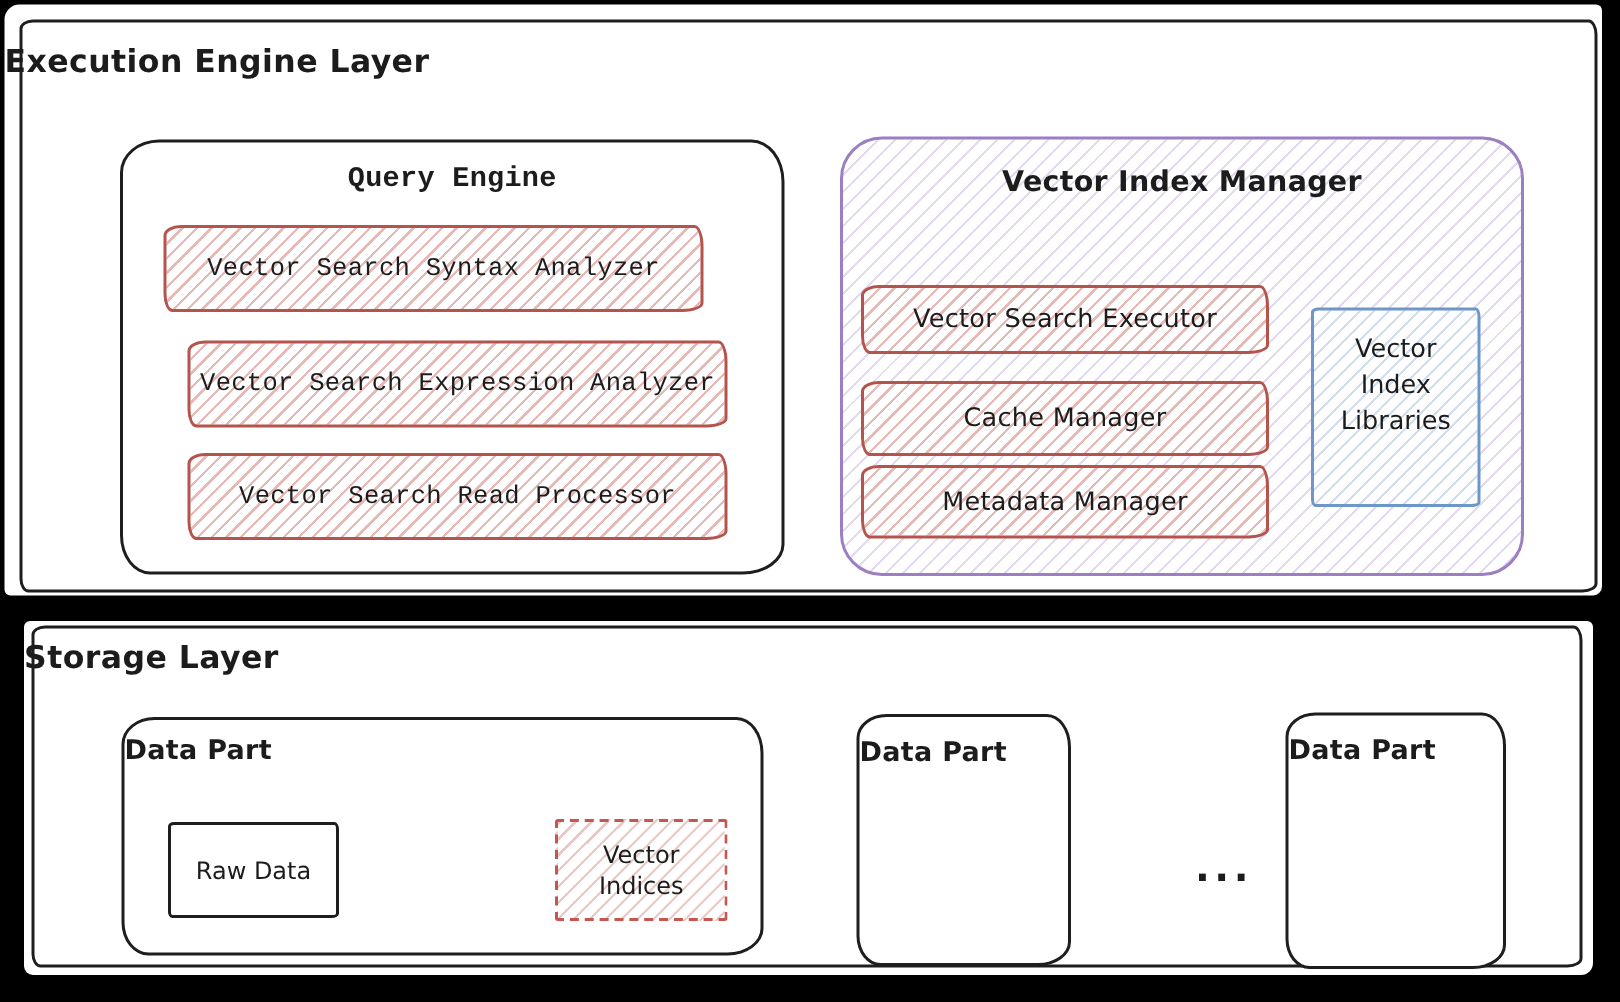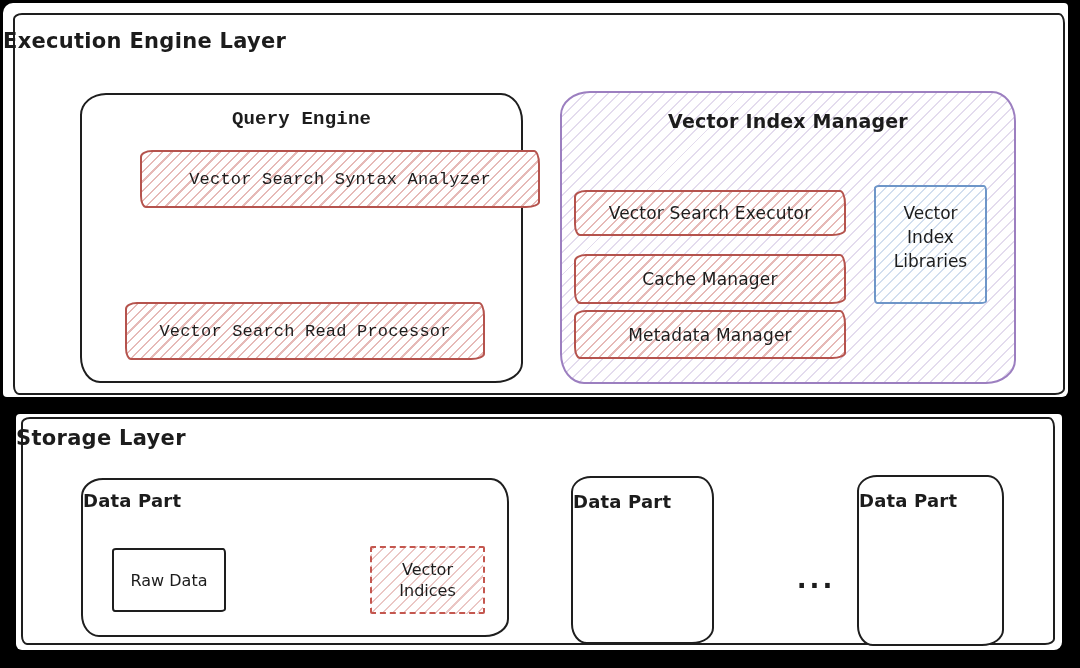--- a/index.html
+++ b/index.html
@@ -86,40 +86,43 @@
 <body>
 
 <div class="canvas">
 
   <section class="panel panel-top">
     <div class="frame frame-top"></div>
     <div class="layer-title" style="top:26px;">Execution Engine Layer</div>
 
     <div class="box black-box" style="left:77px;top:90px;width:443px;height:290px;font-family:Liberation Mono, monospace;">
       <div class="box-title" style="top:13px;">Query Engine</div>
-      <div class="red-item" style="left:58px;top:55px;width:400px;height:58px;">
+      <div class="red-item" style="left:27px;top:55px;width:360px;height:58px;">
         <span class="inner-text">Vector Search Syntax Analyzer</span>
+      </div>
+      <div class="red-item" style="left:43px;top:132px;width:360px;height:58px;">
+        <span class="inner-text">Vector Search Expression Analyzer</span>
       </div>
       <div class="red-item" style="left:43px;top:207px;width:360px;height:58px;">
         <span class="inner-text">Vector Search Read Processor</span>
       </div>
     </div>
 
-    <div class="box purple-box" style="left:557px;top:88px;width:456px;height:293px;">
+    <div class="box purple-box" style="left:557px;top:88px;width:456px;height:293px;border-radius:28px;">
       <div class="box-title" style="top:17px;">Vector Index Manager</div>
       <div class="red-item" style="left:12px;top:97px;width:272px;height:46px;">
         <span class="inner-text">Vector Search Executor</span>
       </div>
       <div class="red-item" style="left:12px;top:161px;width:272px;height:50px;">
         <span class="inner-text">Cache Manager</span>
       </div>
       <div class="red-item" style="left:12px;top:217px;width:272px;height:49px;">
         <span class="inner-text">Metadata Manager</span>
       </div>
-      <div class="box blue-box" style="left:312px;top:92px;width:113px;height:119px;">
+      <div class="box blue-box" style="left:312px;top:112px;width:113px;height:133px;">
         <div class="wrap-text">Vector Index Libraries</div>
       </div>
     </div>
   </section>
 
   <section class="panel panel-bottom">
     <div class="frame frame-bottom"></div>
     <div class="layer-title" style="top:12px;">Storage Layer</div>
 
     <div class="box black-box" style="left:65px;top:64px;width:428px;height:159px;border-radius:22px 18px 24px 18px / 18px 24px 18px 22px;">

